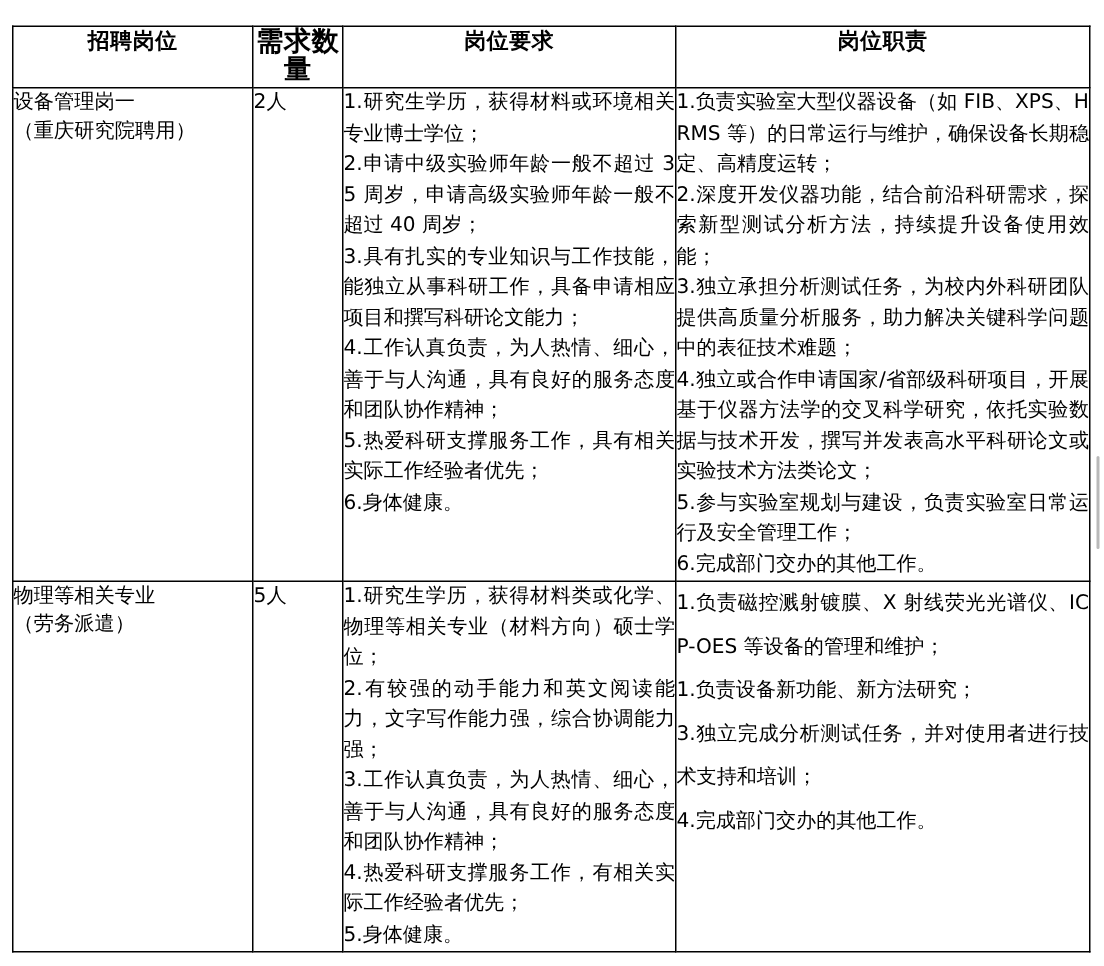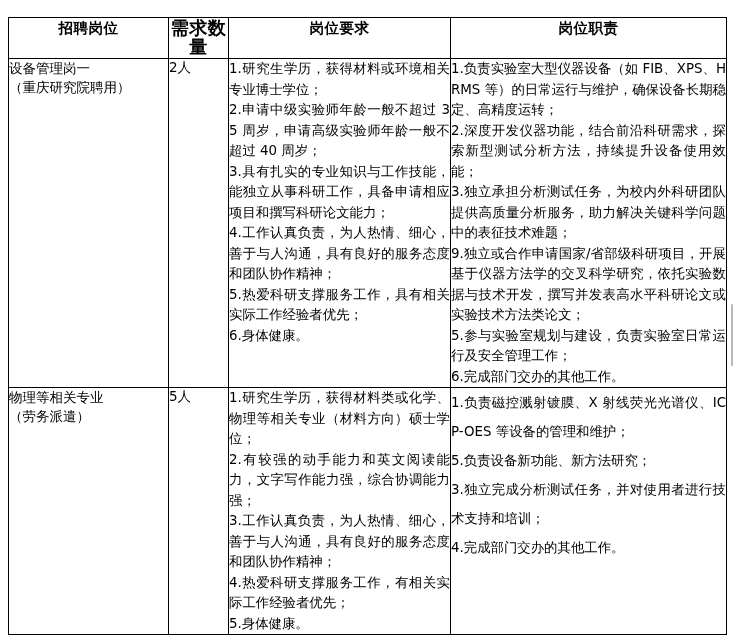--- a/index.html
+++ b/index.html
@@ -132,42 +132,42 @@
           <p class="para">2.申请中级实验师年龄一般不超过 35 周岁，申请高级实验师年龄一般不超过 40 周岁；</p>
           <p class="para">3.具有扎实的专业知识与工作技能，能独立从事科研工作，具备申请相应项目和撰写科研论文能力；</p>
           <p class="para">4.工作认真负责，为人热情、细心，善于与人沟通，具有良好的服务态度和团队协作精神；</p>
           <p class="para">5.热爱科研支撑服务工作，具有相关实际工作经验者优先；</p>
           <p class="para">6.身体健康。</p>
         </td>
         <td class="cell-text duty-body">
           <p class="para">1.负责实验室大型仪器设备（如 FIB、XPS、HRMS 等）的日常运行与维护，确保设备长期稳定、高精度运转；</p>
           <p class="para">2.深度开发仪器功能，结合前沿科研需求，探索新型测试分析方法，持续提升设备使用效能；</p>
           <p class="para">3.独立承担分析测试任务，为校内外科研团队提供高质量分析服务，助力解决关键科学问题中的表征技术难题；</p>
-          <p class="para">9.独立或合作申请国家/省部级科研项目，开展基于仪器方法学的交叉科学研究，依托实验数据与技术开发，撰写并发表高水平科研论文或实验技术方法类论文；</p>
+          <p class="para">4.独立或合作申请国家/省部级科研项目，开展基于仪器方法学的交叉科学研究，依托实验数据与技术开发，撰写并发表高水平科研论文或实验技术方法类论文；</p>
           <p class="para">5.参与实验室规划与建设，负责实验室日常运行及安全管理工作；</p>
           <p class="para">6.完成部门交办的其他工作。</p>
         </td>
       </tr>
 
       <tr>
         <td class="cell-position">
           <span class="posname">物理等相关专业</span>
           <span class="posname">（劳务派遣）</span>
         </td>
         <td class="cell-count">5人</td>
         <td class="cell-text req-body">
           <p class="para">1.研究生学历，获得材料类或化学、物理等相关专业（材料方向）硕士学位；</p>
           <p class="para">2.有较强的动手能力和英文阅读能力，文字写作能力强，综合协调能力强；</p>
           <p class="para">3.工作认真负责，为人热情、细心，善于与人沟通，具有良好的服务态度和团队协作精神；</p>
           <p class="para">4.热爱科研支撑服务工作，有相关实际工作经验者优先；</p>
           <p class="para">5.身体健康。</p>
         </td>
         <td class="cell-text duty-body spaced">
           <p class="para">1.负责磁控溅射镀膜、X 射线荧光光谱仪、ICP-OES 等设备的管理和维护；</p>
-          <p class="para">5.负责设备新功能、新方法研究；</p>
+          <p class="para">1.负责设备新功能、新方法研究；</p>
           <p class="para">3.独立完成分析测试任务，并对使用者进行技术支持和培训；</p>
           <p class="para">4.完成部门交办的其他工作。</p>
         </td>
       </tr>
 
     </tbody>
   </table>
 
   <div class="scroll-sliver"></div>
 

